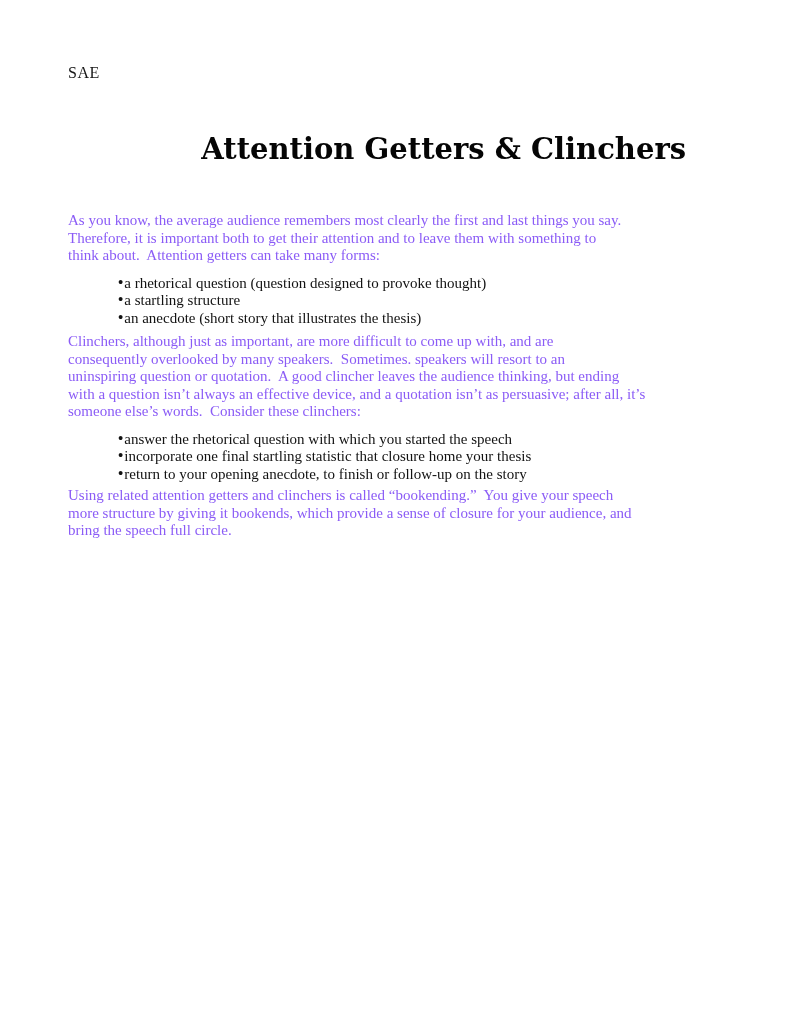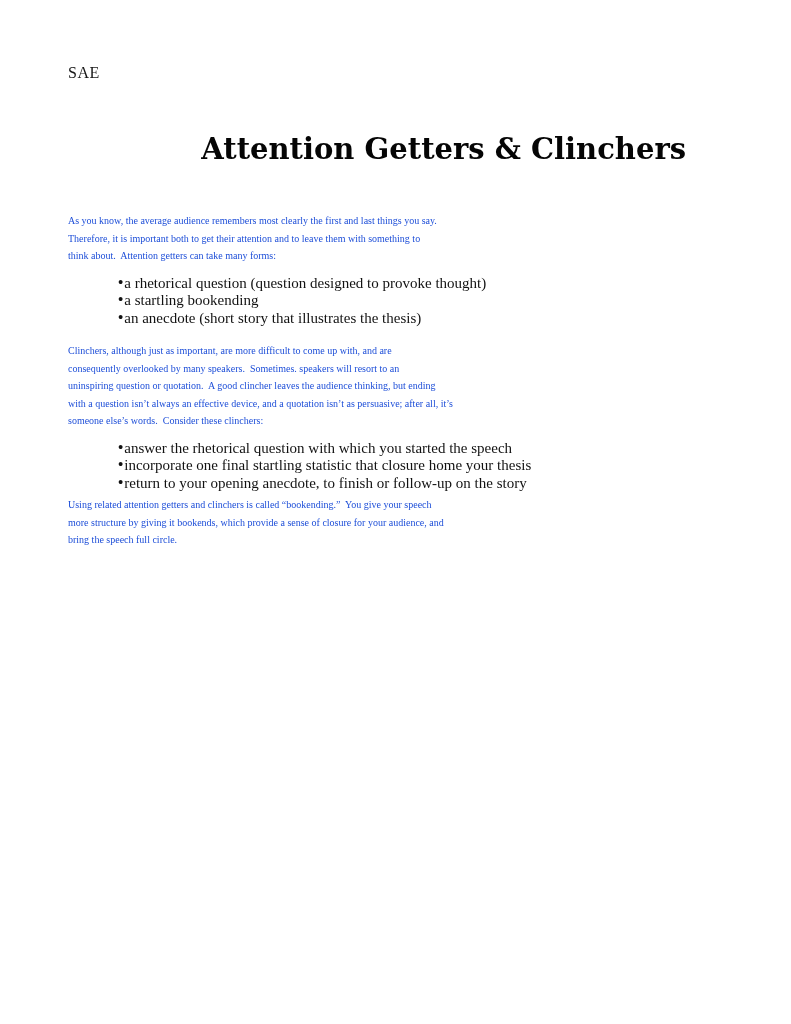--- a/index.html
+++ b/index.html
@@ -30,58 +30,58 @@
       font-weight: 700;
       font-size: 29px;
       line-height: 54px;
       letter-spacing: 0px;
       color: #050505;
       white-space: nowrap;
       text-align: right;
     }
     .para {
       margin-top: 36px;
-      font-size: 10px;
+      font-size: 15px;
       line-height: 17.5px;
       white-space: pre;
-      color: #1d4ed8;
+      color: #8b5cf6;
     }
     .para + .bullet-list { margin-top: 10px; }
     .bullet-list {
       padding-left: 50px;
       font-size: 15px;
       line-height: 17.5px;
       color: #121212;
     }
     .bullet-list .bullet-item { white-space: pre; }
     .bullet-glyph {
       display: inline-block;
       transform: scale(1.1);
       margin-right: 1px;
     }
-    .para.mid { margin-top: 15px; }
+    .para.mid { margin-top: 6px; }
     .para.last { margin-top: 4px; }
     .bullet-list.second { }
   </style>
 </head>
 <body>
 
 <div class="page">
 
   <div class="header-label">SAE</div>
 
   <div class="doc-title">Attention Getters &amp; Clinchers</div>
 
   <div class="para">As you know, the average audience remembers most clearly the first and last things you say.
 Therefore, it is important both to get their attention and to leave them with something to
 think about.  Attention getters can take many forms:</div>
 
   <div class="bullet-list">
     <div class="bullet-item"><span class="bullet-glyph">•</span><span>a rhetorical question (question designed to provoke thought)</span></div>
-    <div class="bullet-item"><span class="bullet-glyph">•</span><span>a startling bookending</span></div>
+    <div class="bullet-item"><span class="bullet-glyph">•</span><span>a startling structure</span></div>
     <div class="bullet-item"><span class="bullet-glyph">•</span><span>an anecdote (short story that illustrates the thesis)</span></div>
   </div>
 
   <div class="para mid">Clinchers, although just as important, are more difficult to come up with, and are
 consequently overlooked by many speakers.  Sometimes. speakers will resort to an
 uninspiring question or quotation.  A good clincher leaves the audience thinking, but ending
 with a question isn’t always an effective device, and a quotation isn’t as persuasive; after all, it’s
 someone else’s words.  Consider these clinchers:</div>
 
   <div class="bullet-list second">

